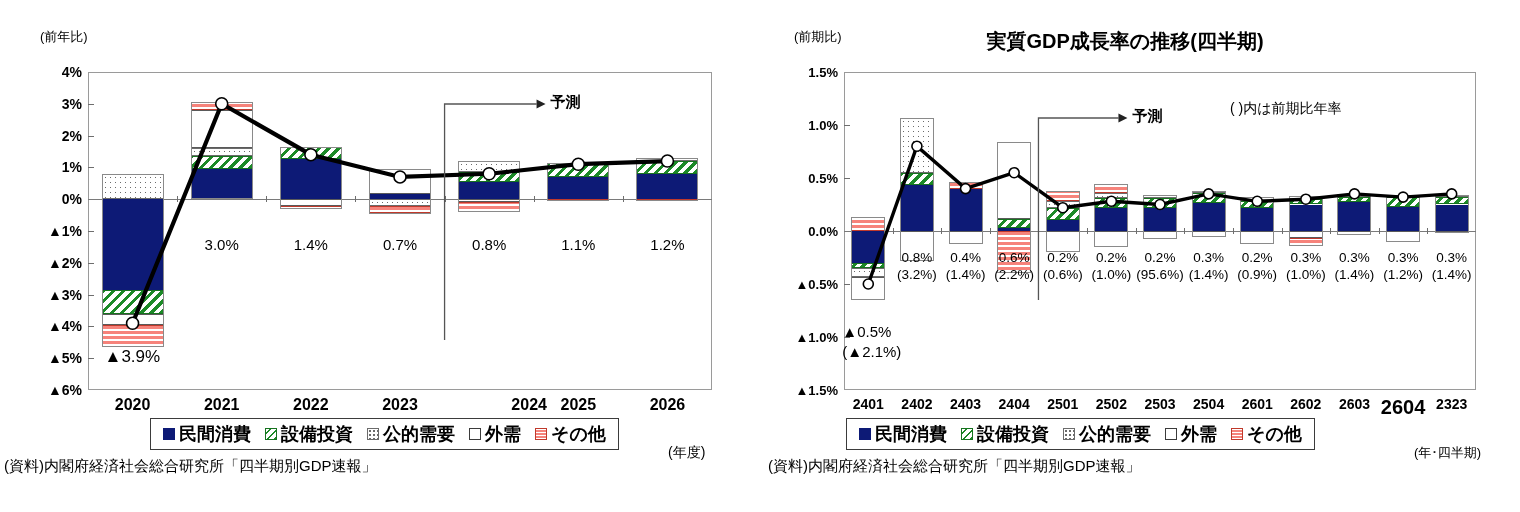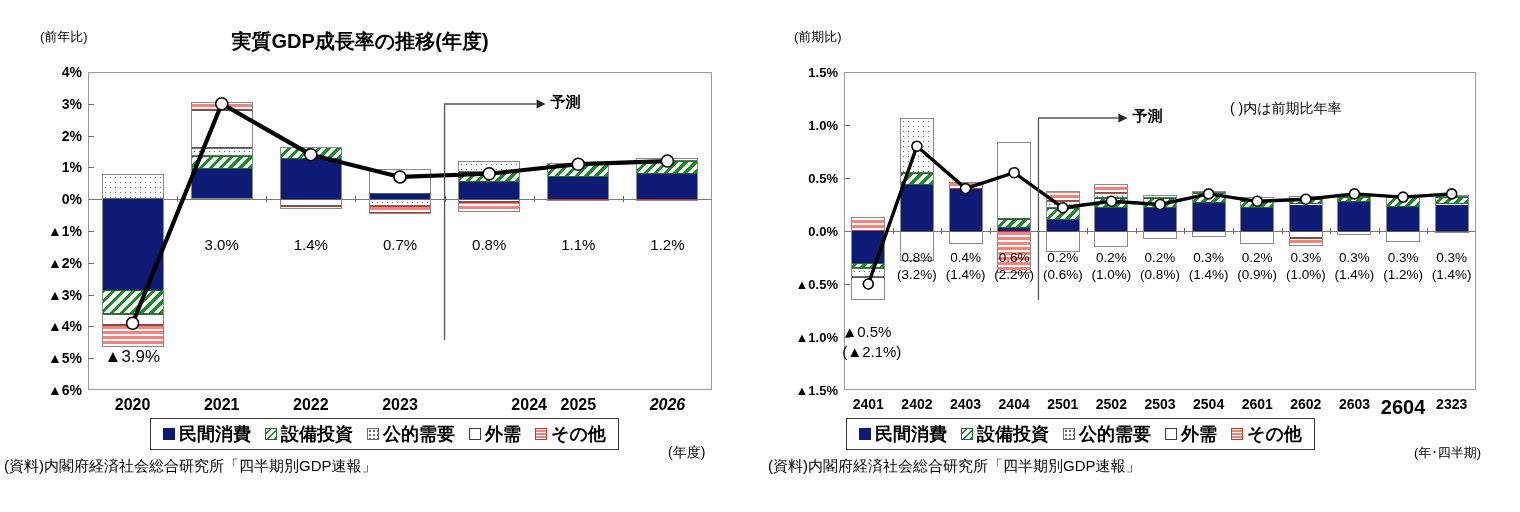--- a/index.html
+++ b/index.html
@@ -100,21 +100,20 @@
 
   .axis-unit-right { position:absolute; font-size:14px; white-space:nowrap; }
   .source { position:absolute; font-size:15px; white-space:nowrap; }
 </style>
 </head>
 <body>
 
 <div class="page">
 
   <div class="panel" id="panel-left">
-    <div class="chart-title">実質GDP成長率の推移(年度)</div>
     <div class="axis-unit-top" id="l-yunit" style="left:16px; top:28px;margin-left:24px;">(前年比)</div>
 
     <div class="plot" id="l-plot" style="left: 88px; top: 72px; width: 624px; height: 318px;"></div>
 
     <div id="l-yaxis">
         <div class="ylab" style="right: 678px; top: 72px; font-size: 14px;">4%</div>
         <div class="ylab" style="right: 678px; top: 103.8px; font-size: 14px;">3%</div>
         <div class="ytick" style="left: 88px; top: 103.8px;"></div>
         <div class="ylab" style="right: 678px; top: 135.6px; font-size: 14px;">2%</div>
         <div class="ytick" style="left: 88px; top: 135.6px;"></div>
@@ -141,21 +140,21 @@
         <div class="xlab" style="left: 221.714px; top: 396px; font-size: 16px;">2021</div>
         <div class="xtick" style="left: 266.286px; top: 196.2px;"></div>
         <div class="xlab" style="left: 310.857px; top: 396px; font-size: 16px;">2022</div>
         <div class="xtick" style="left: 355.429px; top: 196.2px;"></div>
         <div class="xlab" style="left: 400px; top: 396px; font-size: 16px;">2023</div>
         <div class="xtick" style="left: 444.571px; top: 196.2px;"></div>
         <div class="xlab" style="left: 489.143px; top: 396px; font-size: 16px; margin-left: 40px;">2024</div>
         <div class="xtick" style="left: 533.714px; top: 196.2px;"></div>
         <div class="xlab" style="left: 578.286px; top: 396px; font-size: 16px;">2025</div>
         <div class="xtick" style="left: 622.857px; top: 196.2px;"></div>
-        <div class="xlab" style="left: 667.429px; top: 396px; font-size: 16px; font-style: italic;">2026</div>
+        <div class="xlab" style="left: 667.429px; top: 396px; font-size: 16px;">2026</div>
       </div>
     <div id="l-bars">
         <div class="seg navy" style="left: 101.571px; top: 199.2px; width: 62px; height: 90.63px;"></div>
         <div class="seg green" style="left: 101.571px; top: 289.83px; width: 62px; height: 23.85px;"></div>
         <div class="seg dot" style="left: 101.571px; top: 173.76px; width: 62px; height: 25.44px;"></div>
         <div class="seg white" style="left: 101.571px; top: 313.68px; width: 62px; height: 11.13px;"></div>
         <div class="seg pink" style="left: 101.571px; top: 324.81px; width: 62px; height: 22.26px;"></div>
         <div class="barbox" style="left: 101.571px; top: 173.76px; width: 62px; height: 173.31px;"></div>
         <div class="seg navy" style="left: 190.714px; top: 168.99px; width: 62px; height: 30.21px;"></div>
         <div class="seg green" style="left: 190.714px; top: 156.27px; width: 62px; height: 12.72px;"></div>
@@ -236,20 +235,21 @@
         <span class="item">
           <span class="sw pink"></span>
           <span>その他</span>
         </span>
       </div>
     <div class="axis-unit-right" id="l-xunit" style="left: 668px; top: 444px;">(年度)</div>
     <div class="source" id="l-src" style="left: 4px; top: 457px;">(資料)内閣府経済社会総合研究所「四半期別GDP速報」</div>
   </div>
 
   <div class="panel" id="panel-right">
+    <div class="chart-title">実質GDP成長率の推移(四半期)</div>
     <div class="axis-unit-top" id="r-yunit" style="left:18px; top:28px;margin-left:16px;">(前期比)</div>
 
     <div class="plot" id="r-plot" style="left: 84px; top: 72px; width: 632px; height: 318px;"></div>
 
     <div id="r-yaxis">
         <div class="ylab" style="right: 682px; top: 72px; font-size: 13px;">1.5%</div>
         <div class="ylab" style="right: 682px; top: 125px; font-size: 13px;">1.0%</div>
         <div class="ytick" style="left: 84px; top: 125px;"></div>
         <div class="ylab" style="right: 682px; top: 178px; font-size: 13px;">0.5%</div>
         <div class="ytick" style="left: 84px; top: 178px;"></div>
@@ -391,21 +391,21 @@
         <div class="vallab small" style="left: 302.769px; top: 250px;">
           <div>0.2%</div>
           <div>(0.6%)</div>
         </div>
         <div class="vallab small" style="left: 351.385px; top: 250px;">
           <div>0.2%</div>
           <div>(1.0%)</div>
         </div>
         <div class="vallab small" style="left: 400px; top: 250px;">
           <div>0.2%</div>
-          <div>(0.8%)</div>
+          <div>(95.6%)</div>
         </div>
         <div class="vallab small" style="left: 448.615px; top: 250px;">
           <div>0.3%</div>
           <div>(1.4%)</div>
         </div>
         <div class="vallab small" style="left: 497.231px; top: 250px;">
           <div>0.2%</div>
           <div>(0.9%)</div>
         </div>
         <div class="vallab small" style="left: 545.846px; top: 250px;">

